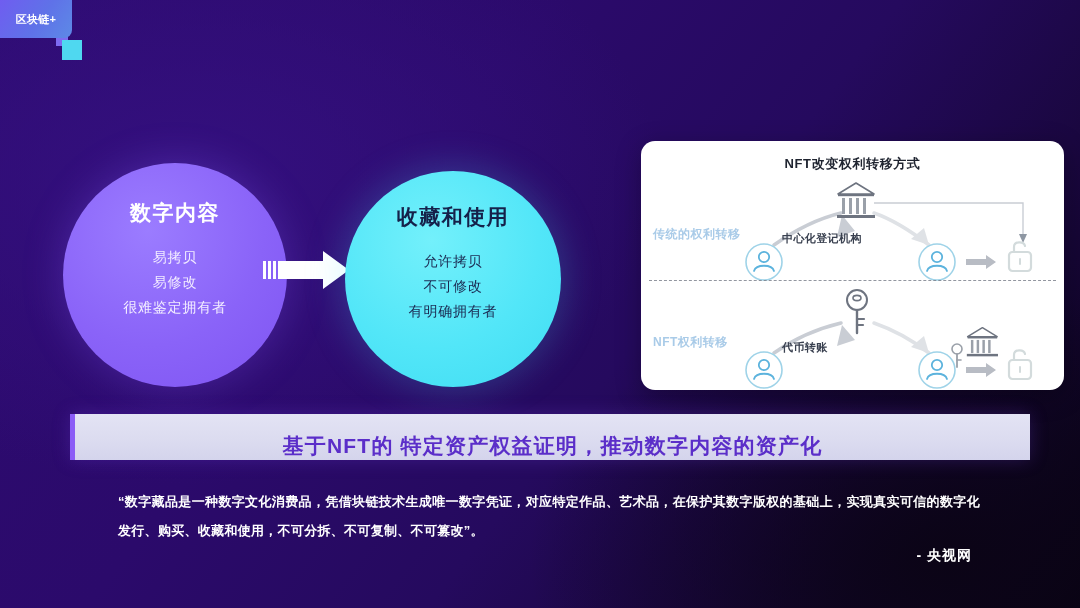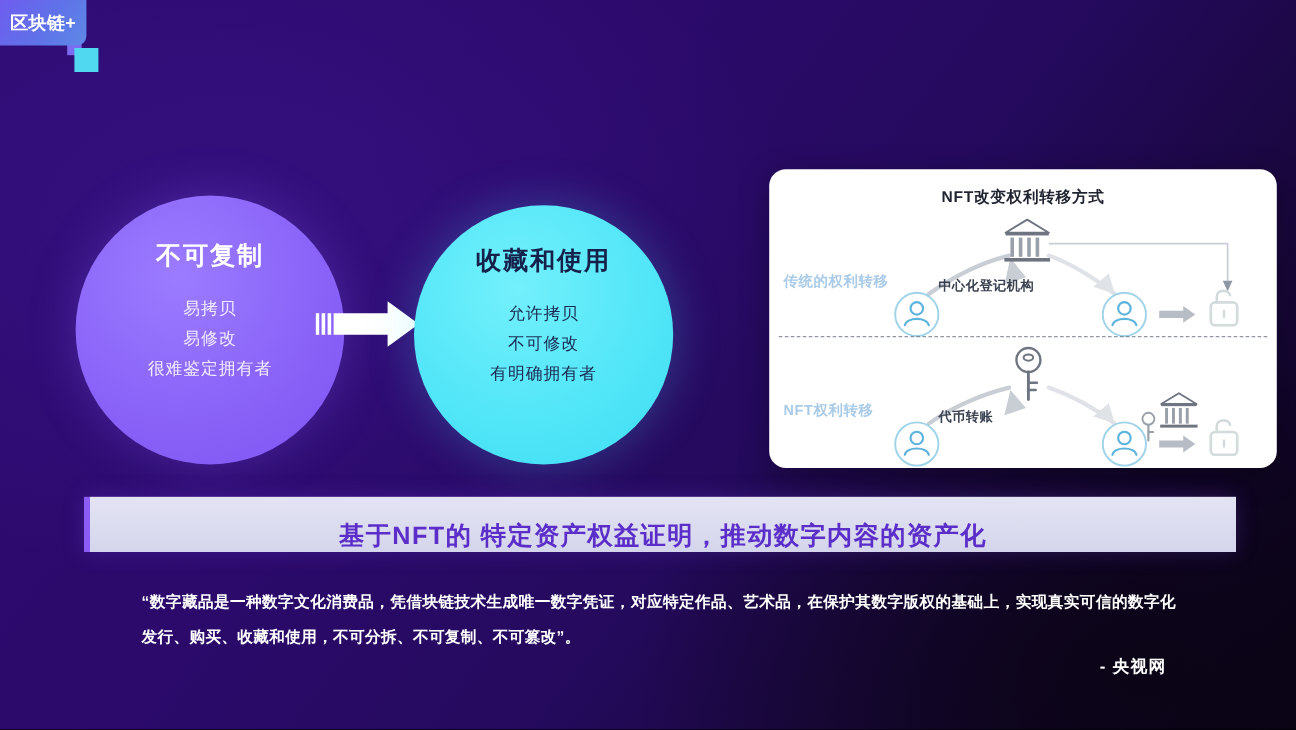--- a/index.html
+++ b/index.html
@@ -27,21 +27,21 @@
     width: 72px;
     height: 38px;
     border-bottom-right-radius: 8px;
     background: linear-gradient(125deg, #6f5df0 0%, #5f72e8 55%, #5d8ae6 100%);
     display: flex;
     align-items: center;
     justify-content: center;
   }
   .badge-text {
     color: #ffffff;
-    font-size: 15px;
+    font-size: 11px;
     font-weight: 700;
     letter-spacing: 0.3px;
     white-space: nowrap;
   }
   .deco-square {
     position: absolute;
     left: 62px;
     top: 40px;
     width: 20px;
     height: 20px;
@@ -231,21 +231,21 @@
 
   <div class="deco-square-2"></div>
   <div class="deco-square"></div>
 
   <div class="badge">
     <span class="badge-text">区块链+</span>
   </div>
 
 
   <div class="circle circle-left">
-    <div class="circle-title">不可复制</div>
+    <div class="circle-title">数字内容</div>
     <div class="circle-item">易拷贝</div>
     <div class="circle-item">易修改</div>
     <div class="circle-item">很难鉴定拥有者</div>
   </div>
 
   <div class="arrow-wrap">
     <svg width="100" height="42" viewBox="0 0 100 42">
       <rect x="0" y="12" width="3" height="18" fill="#ffffff"></rect>
       <rect x="5" y="12" width="3" height="18" fill="#ffffff"></rect>
       <rect x="10" y="12" width="3" height="18" fill="#ffffff"></rect>

